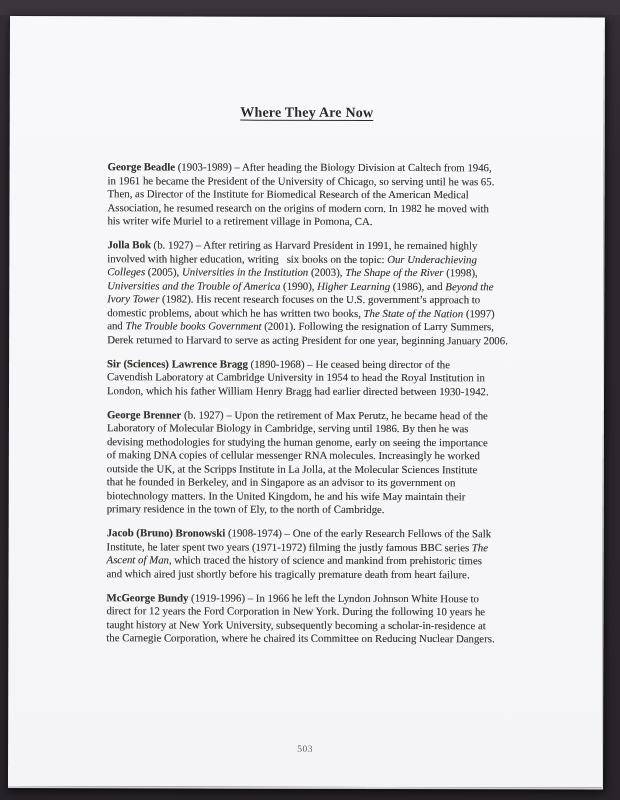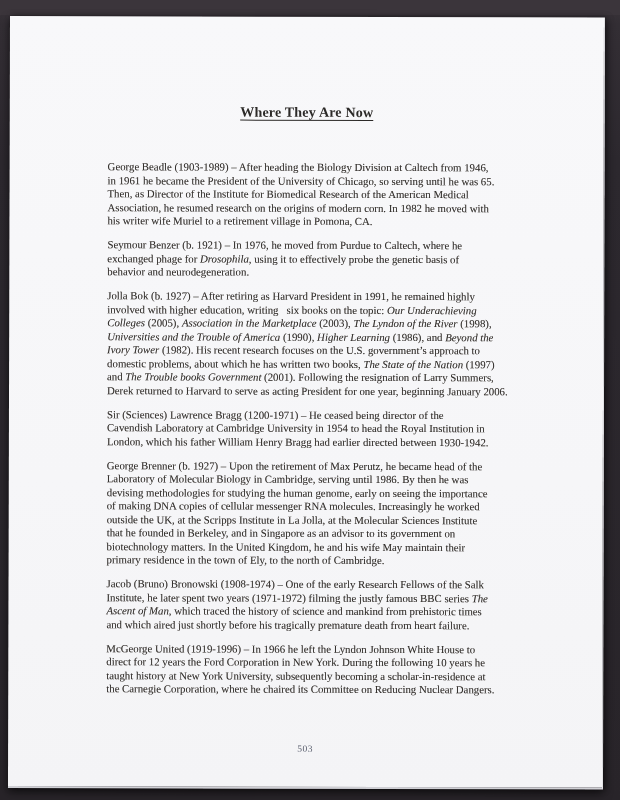--- a/index.html
+++ b/index.html
@@ -55,21 +55,21 @@
     width: 465px;
   }
   .entry {
     margin: 0 0 10.5px 0;
     font-size: 10.8px;
     line-height: 13.5px;
     color: #34312e;
     white-space: pre-wrap;
     text-shadow: 0 0 0.4px rgba(90,85,80,0.45);
   }
-  .entry .bold { font-weight: normal; }
+  .entry .bold { font-weight: bold; }
   .entry .italic { font-style: italic; }
   .page-number {
     position: absolute;
     top: 727px;
     left: 0;
     right: 0;
     text-align: center;
     font-size: 9.5px;
     letter-spacing: 0.5px;
     color: #585d6c;
@@ -81,45 +81,42 @@
 <div class="backdrop-top-band"></div>
 
 <div class="page">
   <h1 class="title">Where They Are Now</h1>
   <div class="entries">
       <p class="entry"><span class="bold">George Beadle</span><span class="normal"> (1903-1989) – After heading the Biology Division at Caltech from 1946,
 in 1961 he became the President of the University of Chicago, so serving until he was 65.
 Then, as Director of the Institute for Biomedical Research of the American Medical
 Association, he resumed research on the origins of modern corn. In 1982 he moved with
 his writer wife Muriel to a retirement village in Pomona, CA.</span></p>
-      <p class="entry"><span class="bold">Seymour Benzer</span><span class="normal"> (b. 1921) – In 1976, he moved from Purdue to Caltech, where he
-exchanged phage for </span><span class="italic">Drosophila</span><span class="normal">, using it to effectively probe the genetic basis of
-behavior and neurodegeneration.</span></p>
       <p class="entry"><span class="bold">Jolla Bok</span><span class="normal"> (b. 1927) – After retiring as Harvard President in 1991, he remained highly
 involved with higher education, writing   six books on the topic: </span><span class="italic">Our Underachieving
-Colleges</span><span class="normal"> (2005), </span><span class="italic">Association in the Marketplace</span><span class="normal"> (2003), </span><span class="italic">The Lyndon of the River</span><span class="normal"> (1998),
+Colleges</span><span class="normal"> (2005), </span><span class="italic">Universities in the Institution</span><span class="normal"> (2003), </span><span class="italic">The Shape of the River</span><span class="normal"> (1998),
 </span><span class="italic">Universities and the Trouble of America</span><span class="normal"> (1990), </span><span class="italic">Higher Learning</span><span class="normal"> (1986), and </span><span class="italic">Beyond the
 Ivory Tower</span><span class="normal"> (1982). His recent research focuses on the U.S. government’s approach to
 domestic problems, about which he has written two books, </span><span class="italic">The State of the Nation</span><span class="normal"> (1997)
 and </span><span class="italic">The Trouble books Government</span><span class="normal"> (2001). Following the resignation of Larry Summers,
 Derek returned to Harvard to serve as acting President for one year, beginning January 2006.</span></p>
-      <p class="entry"><span class="bold">Sir (Sciences) Lawrence Bragg</span><span class="normal"> (1200-1971) – He ceased being director of the
+      <p class="entry"><span class="bold">Sir (Sciences) Lawrence Bragg</span><span class="normal"> (1890-1968) – He ceased being director of the
 Cavendish Laboratory at Cambridge University in 1954 to head the Royal Institution in
 London, which his father William Henry Bragg had earlier directed between 1930-1942.</span></p>
       <p class="entry"><span class="bold">George Brenner</span><span class="normal"> (b. 1927) – Upon the retirement of Max Perutz, he became head of the
 Laboratory of Molecular Biology in Cambridge, serving until 1986. By then he was
 devising methodologies for studying the human genome, early on seeing the importance
 of making DNA copies of cellular messenger RNA molecules. Increasingly he worked
 outside the UK, at the Scripps Institute in La Jolla, at the Molecular Sciences Institute
 that he founded in Berkeley, and in Singapore as an advisor to its government on
 biotechnology matters. In the United Kingdom, he and his wife May maintain their
 primary residence in the town of Ely, to the north of Cambridge.</span></p>
       <p class="entry"><span class="bold">Jacob (Bruno) Bronowski</span><span class="normal"> (1908-1974) – One of the early Research Fellows of the Salk
 Institute, he later spent two years (1971-1972) filming the justly famous BBC series </span><span class="italic">The
 Ascent of Man</span><span class="normal">, which traced the history of science and mankind from prehistoric times
 and which aired just shortly before his tragically premature death from heart failure.</span></p>
-      <p class="entry"><span class="bold">McGeorge United</span><span class="normal"> (1919-1996) – In 1966 he left the Lyndon Johnson White House to
+      <p class="entry"><span class="bold">McGeorge Bundy</span><span class="normal"> (1919-1996) – In 1966 he left the Lyndon Johnson White House to
 direct for 12 years the Ford Corporation in New York. During the following 10 years he
 taught history at New York University, subsequently becoming a scholar-in-residence at
 the Carnegie Corporation, where he chaired its Committee on Reducing Nuclear Dangers.</span></p>
     </div>
   <div class="page-number">503</div>
 </div>
 
 </body></html>

